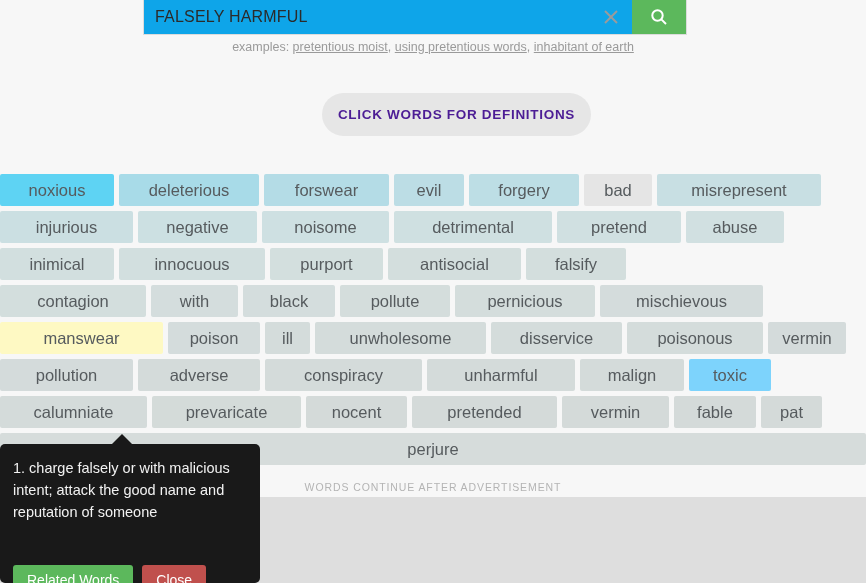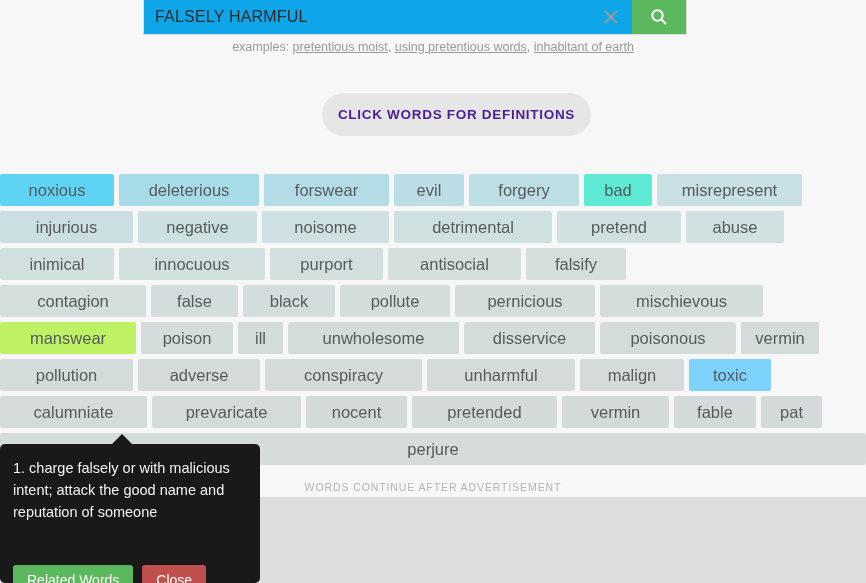--- a/index.html
+++ b/index.html
@@ -180,48 +180,48 @@
 
   <button class="click-words">CLICK WORDS FOR DEFINITIONS</button>
 
   <div class="grid" id="word-grid">
       <div class="grid-row">
         <button class="tile" style="width: 114px; padding: 0px; background: rgb(94, 211, 243);">noxious</button>
         <button class="tile" style="width: 140px; padding: 0px; background: rgb(168, 219, 232);">deleterious</button>
         <button class="tile" style="width: 125px; padding: 0px; background: rgb(180, 220, 230);">forswear</button>
         <button class="tile" style="width: 70px; padding: 0px; background: rgb(188, 221, 229);">evil</button>
         <button class="tile" style="width: 110px; padding: 0px; background: rgb(189, 222, 229);">forgery</button>
-        <button class="tile" style="width: 68px; padding: 10px; background: #5eead4;">bad</button>
-        <button class="tile" style="width: 145px; padding: 0px; background: rgb(200, 223, 227);">misrepresent</button>
+        <button class="tile" style="width: 68px; padding: 10px; background: #e5e5e5;">bad</button>
+        <button class="tile" style="width: 164px; padding: 0px; background: rgb(200, 223, 227);">misrepresent</button>
       </div>
       <div class="grid-row">
         <button class="tile" style="width: 133px; padding: 0px; background: rgb(203, 223, 226);">injurious</button>
         <button class="tile" style="width: 119px; padding: 0px; background: rgb(204, 224, 226);">negative</button>
         <button class="tile" style="width: 127px; padding: 0px; background: rgb(206, 224, 226);">noisome</button>
         <button class="tile" style="width: 158px; padding: 0px; background: rgb(207, 224, 225);">detrimental</button>
         <button class="tile" style="width: 124px; padding: 0px; background: rgb(208, 224, 225);">pretend</button>
         <button class="tile" style="width: 98px; padding: 0px; background: rgb(209, 224, 225);">abuse</button>
       </div>
       <div class="grid-row">
         <button class="tile" style="width: 114px; padding: 0px; background: rgb(210, 223, 223);">inimical</button>
         <button class="tile" style="width: 146px; padding: 0px; background: rgb(210, 223, 223);">innocuous</button>
         <button class="tile" style="width: 113px; padding: 0px; background: rgb(211, 223, 222);">purport</button>
         <button class="tile" style="width: 133px; padding: 0px; background: rgb(211, 222, 221);">antisocial</button>
         <button class="tile" style="width: 100px; padding: 0px; background: rgb(211, 222, 221);">falsify</button>
       </div>
       <div class="grid-row">
         <button class="tile" style="width: 146px; padding: 0px; background: rgb(211, 222, 221);">contagion</button>
-        <button class="tile" style="width: 87px; padding: 0px; background: rgb(212, 221, 221);">false</button>
+        <button class="tile" style="width: 87px; padding: 0px; background: rgb(212, 221, 221);">with</button>
         <button class="tile" style="width: 92px; padding: 0px; background: rgb(212, 221, 221);">black</button>
         <button class="tile" style="width: 110px; padding: 0px; background: rgb(212, 221, 220);">pollute</button>
         <button class="tile" style="width: 140px; padding: 0px; background: rgb(212, 221, 220);">pernicious</button>
         <button class="tile" style="width: 163px; padding: 0px; background: rgb(212, 220, 220);">mischievous</button>
       </div>
       <div class="grid-row">
-        <button class="tile" style="width: 136px; padding: 0px; background: #bef264;">manswear</button>
+        <button class="tile" style="width: 163px; padding: 0px; background: #fef9c3;">manswear</button>
         <button class="tile" style="width: 92px; padding: 0px; background: rgb(212, 220, 220);">poison</button>
         <button class="tile" style="width: 45px; padding: 0px; background: rgb(212, 220, 219);">ill</button>
         <button class="tile" style="width: 171px; padding: 0px; background: rgb(212, 220, 219);">unwholesome</button>
         <button class="tile" style="width: 131px; padding: 0px; background: rgb(212, 220, 219);">disservice</button>
         <button class="tile" style="width: 136px; padding: 0px; background: rgb(212, 220, 219);">poisonous</button>
         <button class="tile" style="width: 78px; padding: 0px; background: rgb(212, 219, 219);">vermin</button>
       </div>
       <div class="grid-row">
         <button class="tile" style="width: 133px; padding: 0px; background: rgb(212, 219, 219);">pollution</button>
         <button class="tile" style="width: 122px; padding: 0px; background: rgb(212, 219, 218);">adverse</button>

